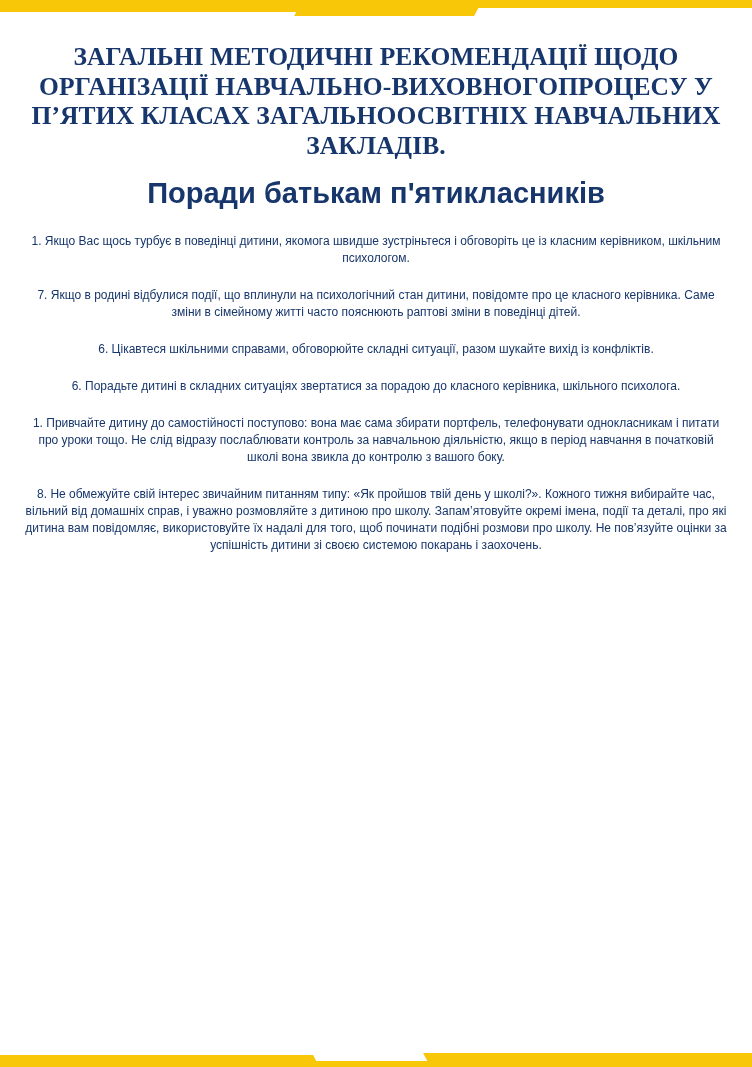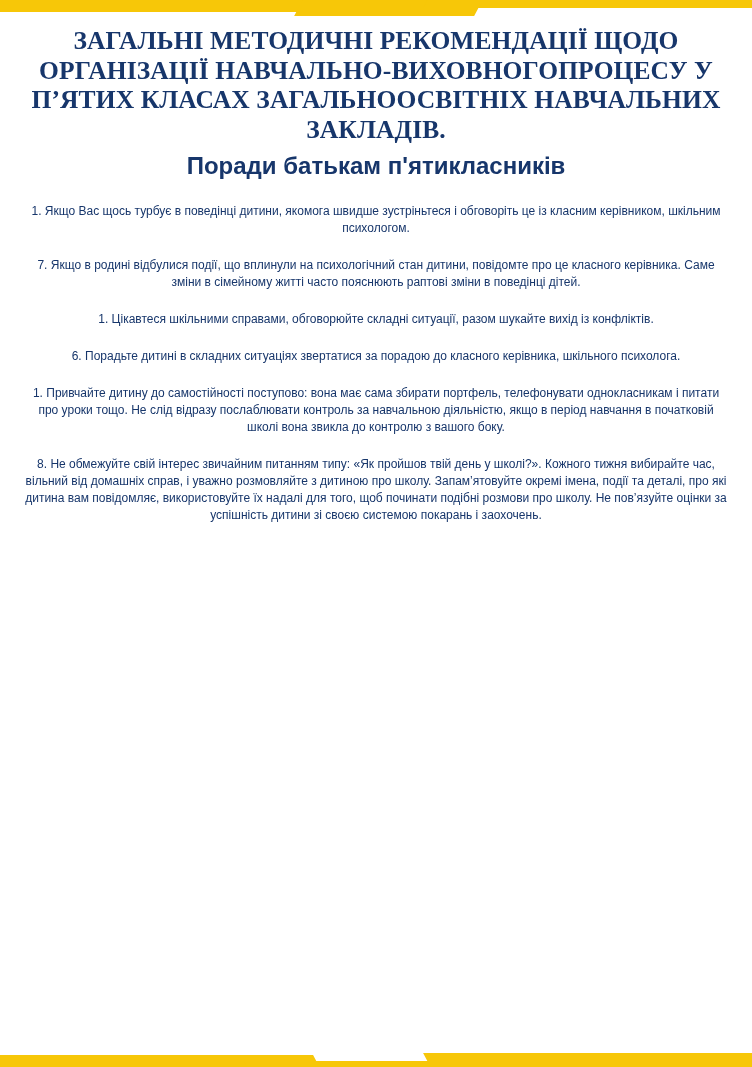--- a/index.html
+++ b/index.html
@@ -93,37 +93,37 @@
   
   .page {
     position: relative;
     z-index: 2;
     padding: 26px 14px 20px 14px;
     box-sizing: border-box;
     width: 752px;
   }
 
   .doc-title {
-    margin: 0;
+    margin: 16px;
     text-align: center;
     font-family: "Liberation Serif", serif;
     font-weight: bold;
     font-size: 25.5px;
     line-height: 1.16;
     color: #17366b;
     letter-spacing: 0.1px;
     text-transform: uppercase;
   }
 
   .doc-subtitle {
     margin: 8px 0 0 0;
     text-align: center;
     font-family: "Liberation Sans", sans-serif;
     font-weight: bold;
-    font-size: 24px;
+    font-size: 29px;
     line-height: 1.2;
     color: #17366b;
   }
 
   .advice-list {
     margin: 22px 0 0 0;
     padding: 0;
     list-style: none;
   }
   .advice-item {
@@ -150,21 +150,21 @@
 
 <div class="page">
 
   <h1 class="doc-title">ЗАГАЛЬНІ МЕТОДИЧНІ РЕКОМЕНДАЦІЇ ЩОДО ОРГАНІЗАЦІЇ НАВЧАЛЬНО-ВИХОВНОГОПРОЦЕСУ У П’ЯТИХ КЛАСАХ ЗАГАЛЬНООСВІТНІХ НАВЧАЛЬНИХ ЗАКЛАДІВ.</h1>
 
   <h2 class="doc-subtitle">Поради батькам п'ятикласників</h2>
 
   <ul class="advice-list">
     <li class="advice-item">1. Якщо Вас щось турбує в поведінці дитини, якомога швидше зустріньтеся і обговоріть це із класним керівником, шкільним психологом.</li>
     <li class="advice-item">7. Якщо в родині відбулися події, що вплинули на психологічний стан дитини, повідомте про це класного керівника. Саме зміни в сімейному житті часто пояснюють раптові зміни в поведінці дітей.</li>
-    <li class="advice-item">1. Цікавтеся шкільними справами, обговорюйте складні ситуації, разом шукайте вихід із конфліктів.</li>
+    <li class="advice-item">6. Цікавтеся шкільними справами, обговорюйте складні ситуації, разом шукайте вихід із конфліктів.</li>
     <li class="advice-item">6. Порадьте дитині в складних ситуаціях звертатися за порадою до класного керівника, шкільного психолога.</li>
     <li class="advice-item">1. Привчайте дитину до самостійності поступово: вона має сама збирати портфель, телефонувати однокласникам і питати про уроки тощо. Не слід відразу послаблювати контроль за навчальною діяльністю, якщо в період навчання в початковій школі вона звикла до контролю з вашого боку.</li>
     <li class="advice-item">8. Не обмежуйте свій інтерес звичайним питанням типу: «Як пройшов твій день у школі?». Кожного тижня вибирайте час, вільний від домашніх справ, і уважно розмовляйте з дитиною про школу. Запам’ятовуйте окремі імена, події та деталі, про які дитина вам повідомляє, використовуйте їх надалі для того, щоб починати подібні розмови про школу. Не пов’язуйте оцінки за успішність дитини зі своєю системою покарань і заохочень.</li>
   </ul>
 
 </div>
 
 <div class="deco-bottom">
   <div class="band-a"></div>
   <div class="band-b"></div>

